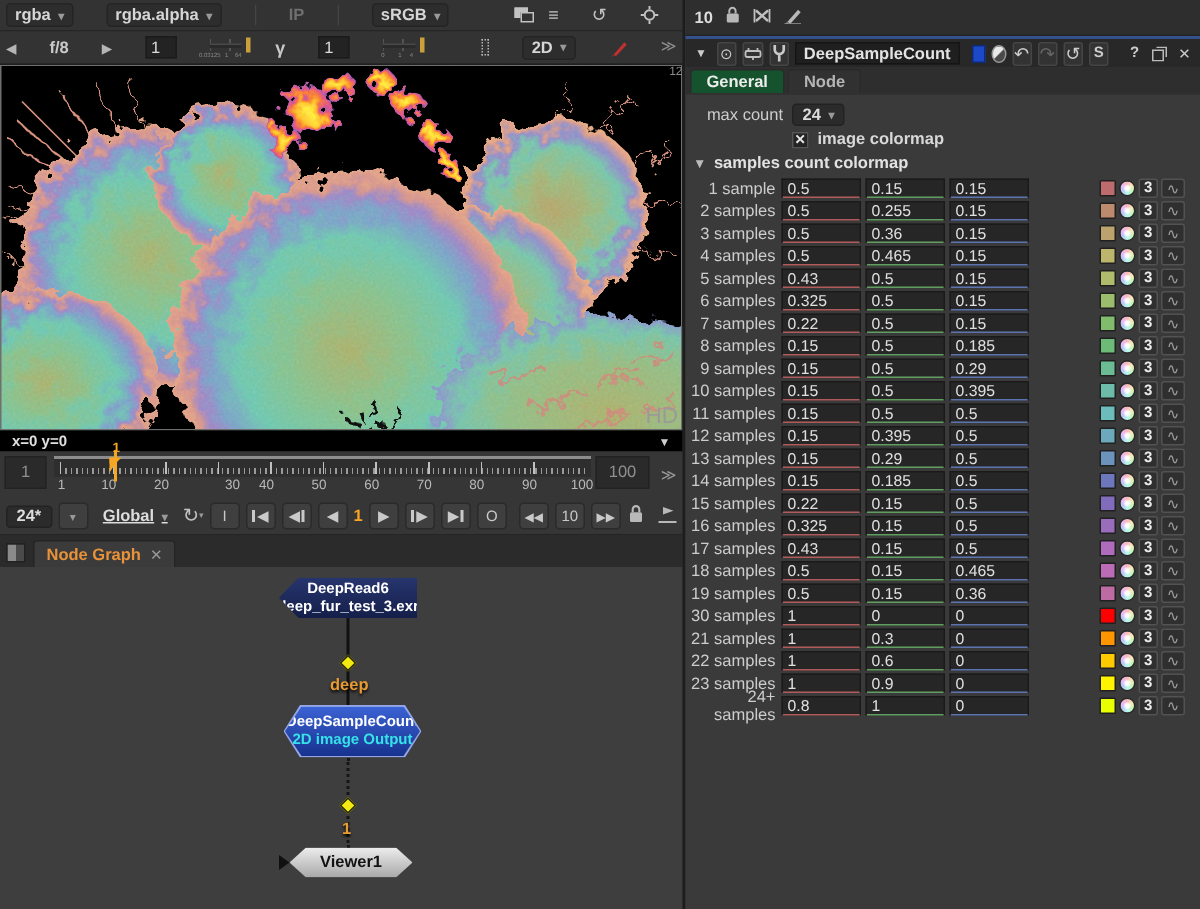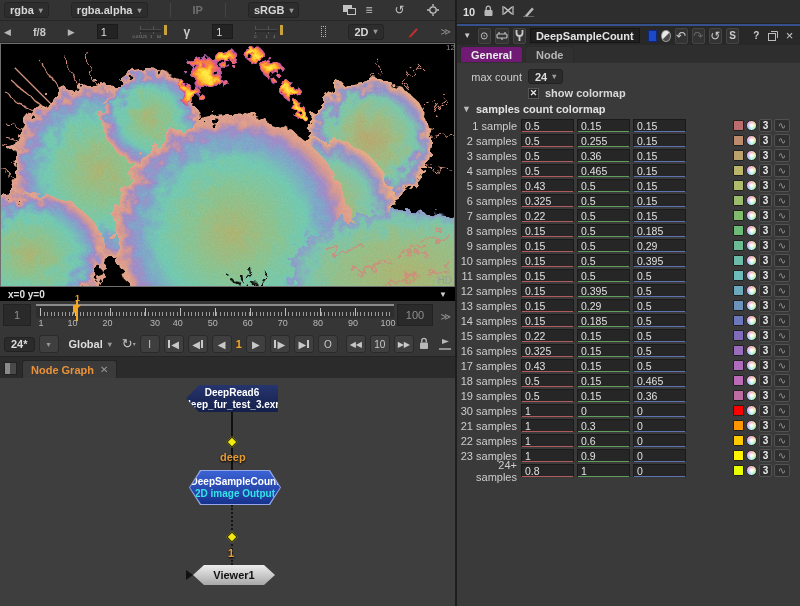--- a/index.html
+++ b/index.html
@@ -36,21 +36,21 @@
       background:repeating-linear-gradient(90deg,#555 0 1px,transparent 1px 13px); }
   .mini-slider .knob { position:absolute; top:0; width:3px; height:10px; background:#caa03c; }
   .mini-slider .mticks { position:absolute; left:0; right:0; top:9px; height:5px; font-size:4px; color:#8a8a8a; }
   .mini-slider .mticks span { position:absolute; transform:translateX(-50%); }
   .dotted-sq { width:11px; height:11px; border:1px dotted #b5b5b5; }
   .pen-icon svg { display:block; }
 
   
   .view-img { position:absolute; left:0; top:43px; width:455px; height:244px; background:#000; overflow:hidden; }
   .view-img svg { position:absolute; left:0; top:0; }
-  .hd-label { position:absolute; right:3px; bottom:1px; color:#9a9a9a; font-size:10px; font-weight:normal; }
+  .hd-label { position:absolute; right:3px; bottom:1px; color:#9a9a9a; font-size:15px; font-weight:normal; }
   .corner-label { position:absolute; right:0px; top:0px; color:#8a8a8a; font-size:8px; }
 
   
   .coord-bar { position:absolute; left:0; top:287px; width:455px; height:14px; background:#000; color:#e0e0e0; display:flex; align-items:center; padding:0 8px; font-weight:bold; font-size:10px; }
   .coord-bar .tri { margin-left:auto; color:#cfcfcf; font-size:8px; }
 
   
   .timeline { position:absolute; left:0; top:301px; width:455px; height:31px; background:#363636; }
   .tl-box { position:absolute; top:3px; height:22px; background:#2a2a2a; border:1px solid #222; color:#8f8f8f; display:flex; align-items:center; justify-content:center; font-size:11px; }
   .tl-box.start { left:3px;  width:28px; }
@@ -100,21 +100,21 @@
   .props-top .count { font-weight:bold; color:#ddd; }
   .props-header { height:21px; background:#282828; border-top:2px solid #34518c; display:flex; align-items:center; gap:4px; padding:0 4px; }
   .ph-btn { width:17px; height:16px; background:#333; border:1px solid #454545; border-radius:2px; display:inline-flex; align-items:center; justify-content:center; color:#ccc; font-size:10px; }
   .ph-btn.flat { background:none; border:none; }
   .name-field { width:115px; height:15px; background:#1f1f1f; border:1px solid #151515; color:#e3e3e3; font-weight:bold; display:flex; align-items:center; padding:0 5px; }
   .color-chip { width:12px; height:12px; background:#1c49c8; border:1px solid #0e2a78; }
   .gl-chip { width:12px; height:12px; border-radius:50%; border:1px solid #999; background:linear-gradient(135deg,#e9e9e9 46%,#4a4a4a 54%); }
   .disabled { color:#666 !important; }
   .props-tabs { height:18px; background:#2e2e2e; display:flex; align-items:flex-end; gap:2px; padding:0 3px; border-bottom:1px solid #303030; }
   .ptab { height:16px; border-radius:3px 3px 0 0; padding:0 10px; display:flex; align-items:center; font-weight:bold; }
-  .ptab.active { background:#701a75; color:#ececec; border:1px solid #2a2a2a; border-bottom:none; }
+  .ptab.active { background:#14532d; color:#ececec; border:1px solid #2a2a2a; border-bottom:none; }
   .ptab.idle { background:#313131; color:#b5b5b5; border:1px solid #2a2a2a; border-bottom:none; }
   .props-body { padding-top:6px; }
   .prow { display:flex; align-items:center; margin-bottom:3px; }
   .plabel { width:71px; text-align:right; padding-right:6px; color:#cdcdcd; }
   .mini-dd { display:inline-flex; align-items:center; gap:5px; background:#2b2b2b; border:1px solid #222; border-radius:3px; padding:1px 6px; height:15px; color:#ddd; font-weight:bold; }
   .chk { width:11px; height:11px; background:#242424; border:1px solid #555; color:#e8e8e8; font-size:9px; font-weight:bold; display:inline-flex; align-items:center; justify-content:center; line-height:9px; }
   .grp-head { display:flex; align-items:center; gap:5px; padding-left:5px; margin:4px 0 3px; color:#e2e2e2; font-weight:bold; }
   .grp-head .tri { color:#bbb; font-size:9px; }
 
   .cmap-rows { }
@@ -352,21 +352,21 @@
       <span class="tl-chevrons">≫</span>
     </div>
 
     <div class="transport">
       <span class="mini-dd">
           <span>24*</span>
         </span>
       <span class="tbtn">
           <span class="caret">▾</span>
         </span>
-      <span class="mini-dd" style="background:none;border:none;">
+      <span class="mini-dd" style="background:none;border:none;text-decoration:underline;">
         <span>Global</span>
         <span class="caret">▾</span>
       </span>
       <span class="icn" style="font-size:13px;">
         <span>↻</span>
           <span class="caret" style="font-size:6px;">▾</span>
       </span>
       <span class="tbtn">I</span>
       <span class="tbtn">
           <span class="vbar"></span>
@@ -520,21 +520,21 @@
       <div class="prow">
         <span class="plabel">max count</span>
         <span class="mini-dd">
           <span>24</span>
           <span class="caret">▾</span>
         </span>
       </div>
       <div class="prow">
         <span class="plabel"></span>
         <span class="chk">✕</span>
-        <span style="margin-left:6px;font-weight:bold;color:#d8d8d8;">show colormap</span>
+        <span style="margin-left:6px;font-weight:bold;color:#d8d8d8;">image colormap</span>
       </div>
       <div class="grp-head">
         <span class="tri">▼</span>
         <span>samples count colormap</span>
       </div>
       <div class="cmap-rows">
   <div class="crow">
     <span class="clabel">1 sample</span>
     <span class="cfield r">0.5</span>
     <span class="cfield g">0.15</span>

